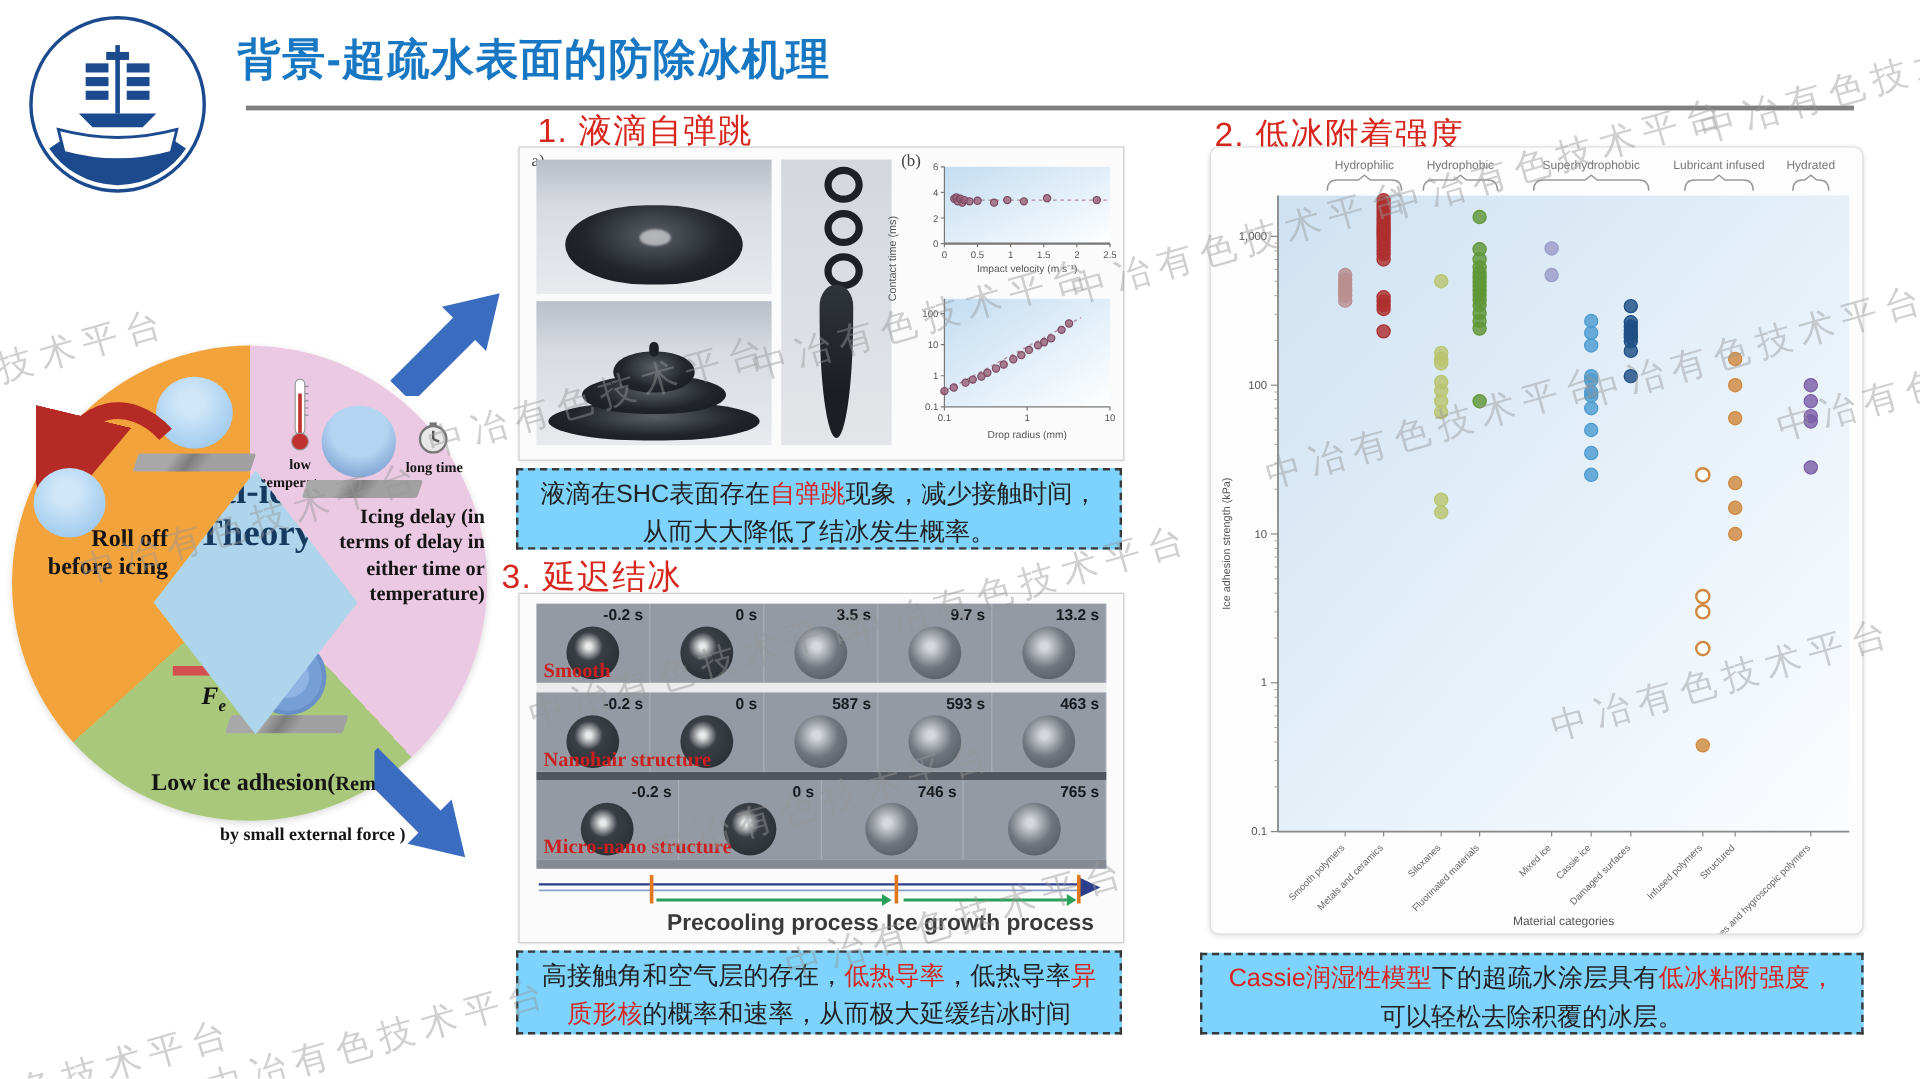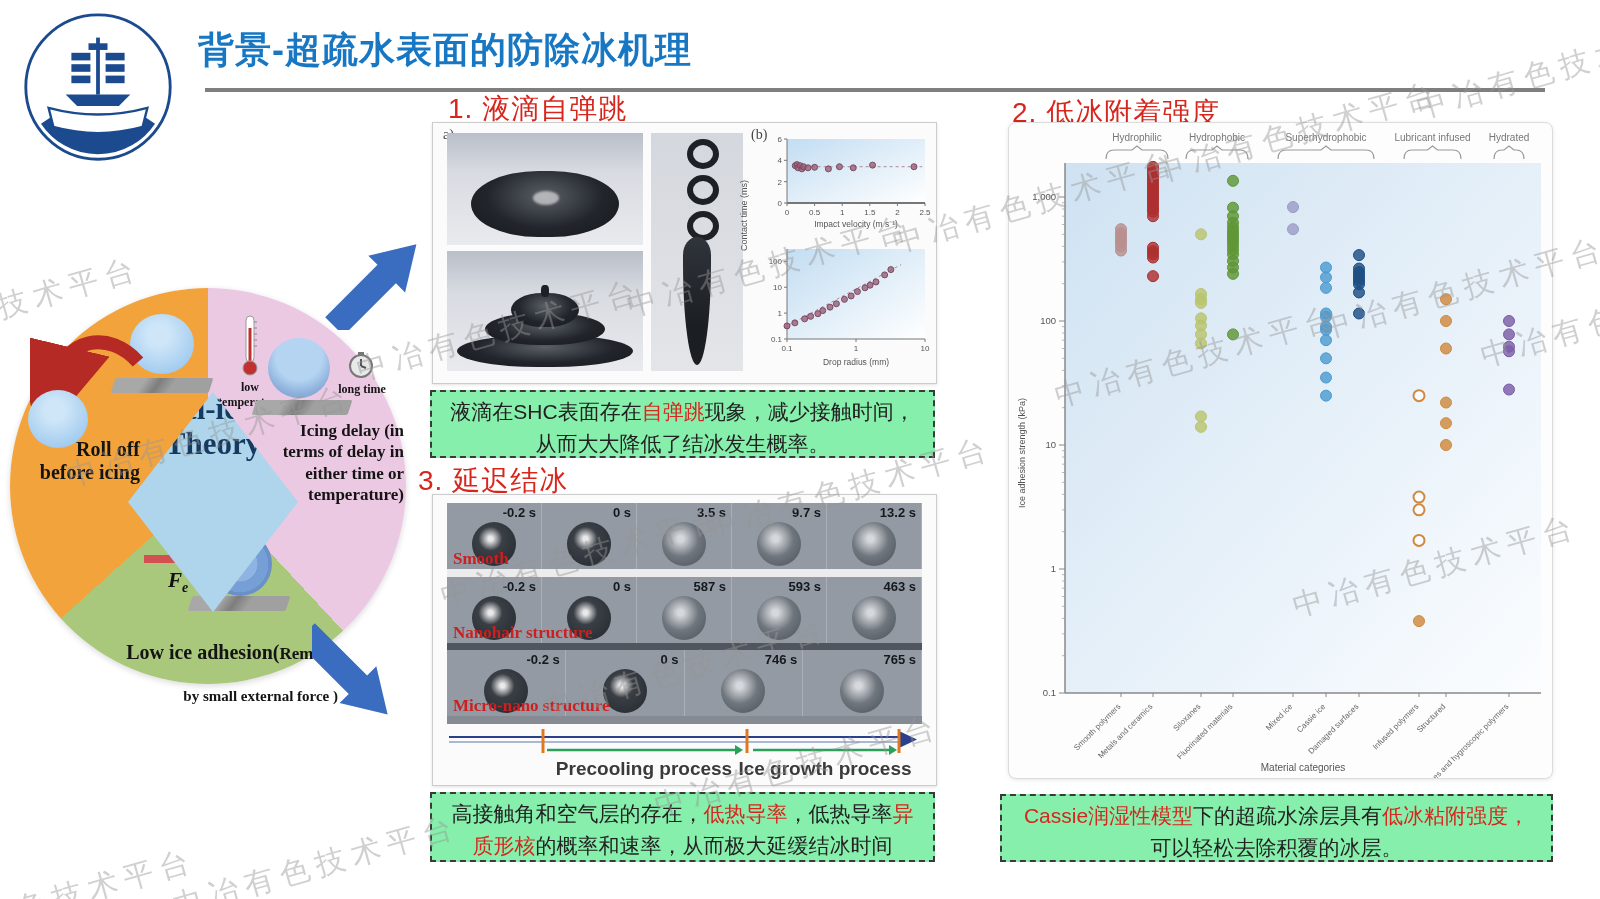--- a/index.html
+++ b/index.html
@@ -23,21 +23,21 @@
   .diamond-text{font-family:"Liberation Serif",serif;font-weight:bold;font-size:31px;color:#16395f;
                 text-align:center;line-height:1.12;white-space:pre-line;}
   .droplet{border-radius:50%;background:radial-gradient(circle at 45% 35%,#cfe6f8 20%,#a6cef0 70%,#8ab6e2);}
   .slab{background:linear-gradient(110deg,#a8a8a8 30%,#7d7d7d 45%,#a0a0a0 60%);transform:skewX(-18deg);border-radius:2px;}
   .sector-label{font-family:"Liberation Serif",serif;font-weight:bold;color:#141414;text-align:right;white-space:pre-line;}
   .mini-label{font-family:"Liberation Serif",serif;font-weight:bold;font-size:12px;color:#141414;text-align:center;}
   .ring-droplet{border-radius:50%;
       background:radial-gradient(circle,#c6dcf4 16%,#8fb4e4 17% 38%,#769fd6 39% 62%,#6990c8 63%);}
   
   .sec-heading{font-size:28px;font-weight:normal;color:#d7261d;letter-spacing:1px;}
-  .caption{border:2px dashed #3a3a3a;background:#86efac;font-size:21px;line-height:1.5;
+  .caption{border:2px dashed #3a3a3a;background:#7dd3fc;font-size:21px;line-height:1.5;
            color:#222;text-align:center;padding:4px 6px;box-sizing:border-box;z-index:40;}
   .panel{background:#fbfbfc;border:1px solid #cccccc;box-shadow:0 1px 3px rgba(0,0,0,0.12);}
   
   .photo{background:linear-gradient(180deg,#b9bec8 0%,#d8dbe1 35%,#e8eaee 100%);overflow:hidden;}
   .pancake{border-radius:50%/55%;background:radial-gradient(ellipse at 50% 38%,#5a5f66 0%,#22262c 55%,#14171b 100%);}
   .corner-label{font-family:"Liberation Serif",serif;font-size:14px;color:#444;}
   
   .frow{position:absolute;left:0;width:475px;height:66px;background:#939aa3;display:flex;}
   .fcell{position:relative;flex:1;border-right:1px solid rgba(255,255,255,0.22);}
   .fcell:last-child{border-right:none;}

